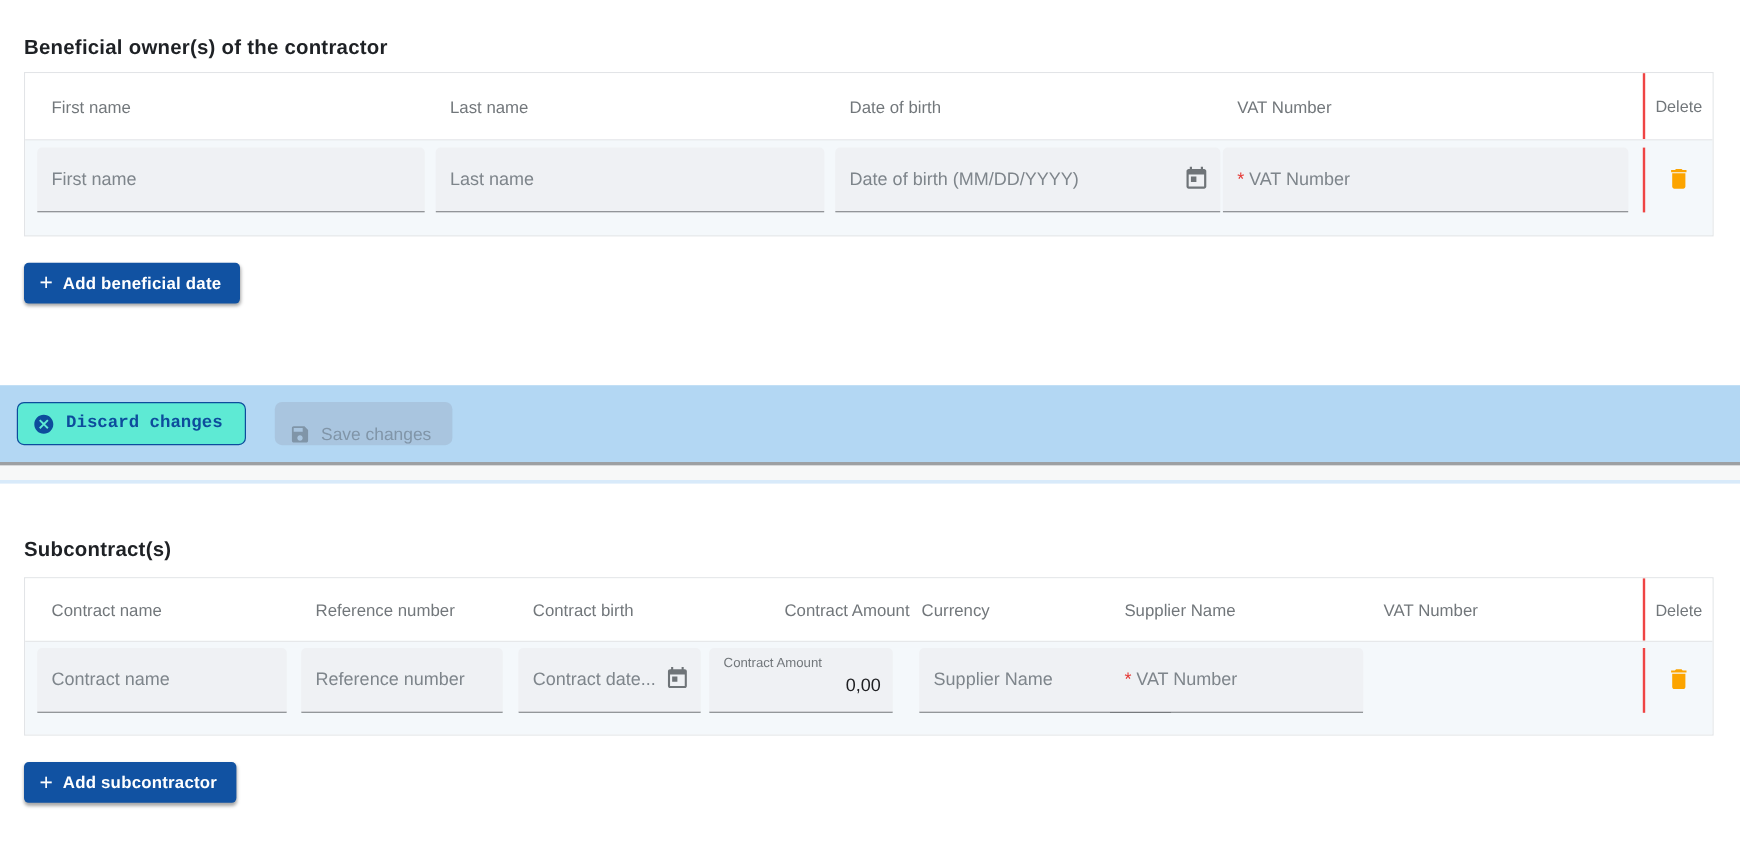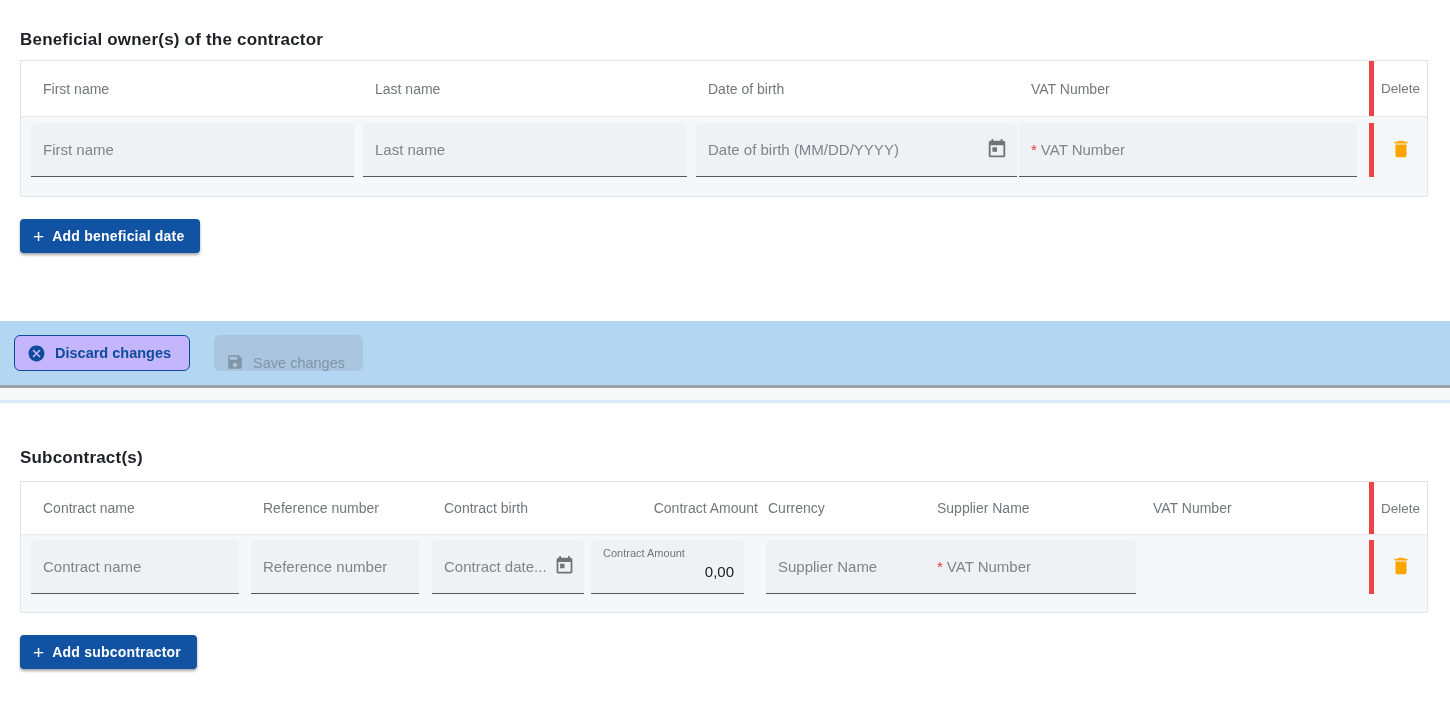--- a/index.html
+++ b/index.html
@@ -7,21 +7,21 @@
     font-family:"Liberation Sans", sans-serif; }
 
   .section { padding-left:20px; padding-right:22px; }
   .section-title { font-size:17px; font-weight:bold; color:#1e2125; letter-spacing:.2px; }
 
   
   .tbl { border:1px solid #e2e4e7; background:#ffffff; display:flex; flex-direction:column; }
   .tbl-head { display:flex; background:#ffffff; }
   .tbl-body { display:flex; background:#f4f8fb; border-top:1px solid #e6e8ea; }
   .head-main, .body-main { flex:1 1 auto; display:grid; padding-left:10px; }
-  .del-col { width:58px; flex:0 0 58px; border-left:5px solid #ef4444;
+  .del-col { width:58px; flex:0 0 58px; border-left:2px solid #ef4444;
     display:flex; align-items:center; justify-content:center; }
   .head-cell { display:flex; align-items:center; font-size:14px; color:#72777b; }
   .del-head { font-size:13.5px; color:#72777b; }
 
   
   .g1 { grid-template-columns:332px 333px 323px auto; }
   .t1 .tbl-head { height:55px; }
   .t1 .tbl-body { padding:6px 0 19px 0; }
 
   
@@ -56,22 +56,22 @@
   
   .add-btn { display:inline-flex; align-items:center; background:#1152a2; color:#ffffff;
     border:none; border-radius:4px; height:34px; padding:0 16px 0 13px; margin-top:22px;
     font-family:"Liberation Sans", sans-serif; font-size:14px; font-weight:bold; cursor:pointer;
     box-shadow:0 2px 3px rgba(0,0,0,.35); letter-spacing:.2px; }
   .plus { font-size:19px; font-weight:400; margin-right:8px; line-height:1; }
 
   
   .banner { margin-top:68px; height:64px; background:#b3d7f3; display:flex; align-items:center;
     padding-left:14px; }
-  .discard-btn { display:inline-flex; align-items:center; height:36px; background:#c4b5fd;
-    border:1px solid #0d4c9c; border-radius:6px; color:#0d4c9c; font-family:Liberation Sans, sans-serif;
+  .discard-btn { display:inline-flex; align-items:center; height:36px; background:#5eead4;
+    border:1px solid #0d4c9c; border-radius:6px; color:#0d4c9c; font-family:Liberation Mono, monospace;
     font-size:14.5px; font-weight:bold; padding:0 18px 0 12px; cursor:pointer; }
   .save-btn { display:inline-flex; align-items:flex-end; height:36px; background:#a9c5df;
     border:none; border-radius:6px; color:#8095a8; font-family:"Liberation Sans", sans-serif;
     font-size:14.5px; padding:0 18px 0 12px; margin-left:24px; cursor:default; }
   .btn-ic { margin-right:9px; display:flex; }
 
   
   .div-gray { height:3px; background:#9da0a3; }
   .div-strip { height:12px; background:#f7f8f8; }
   .div-blue { height:3px; background:#d8eafa; }

